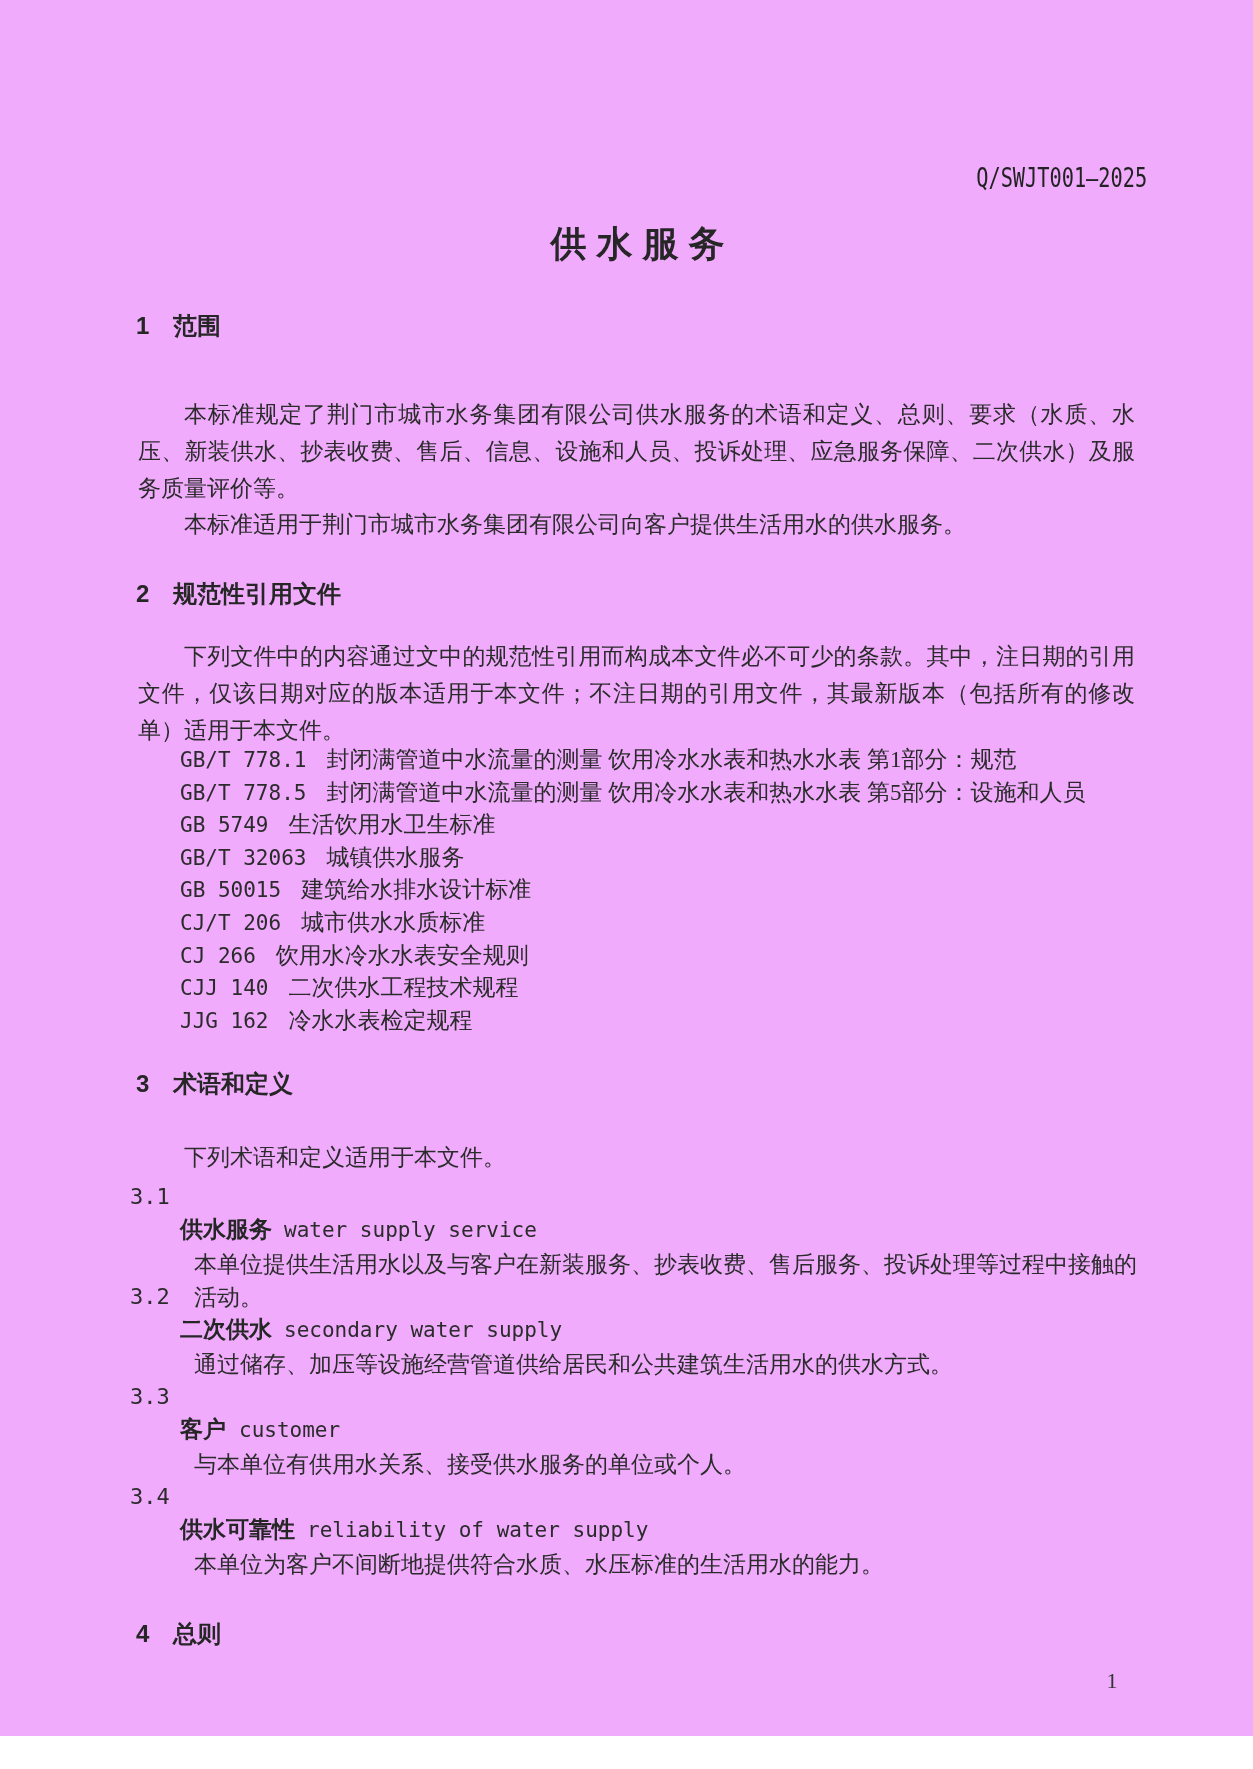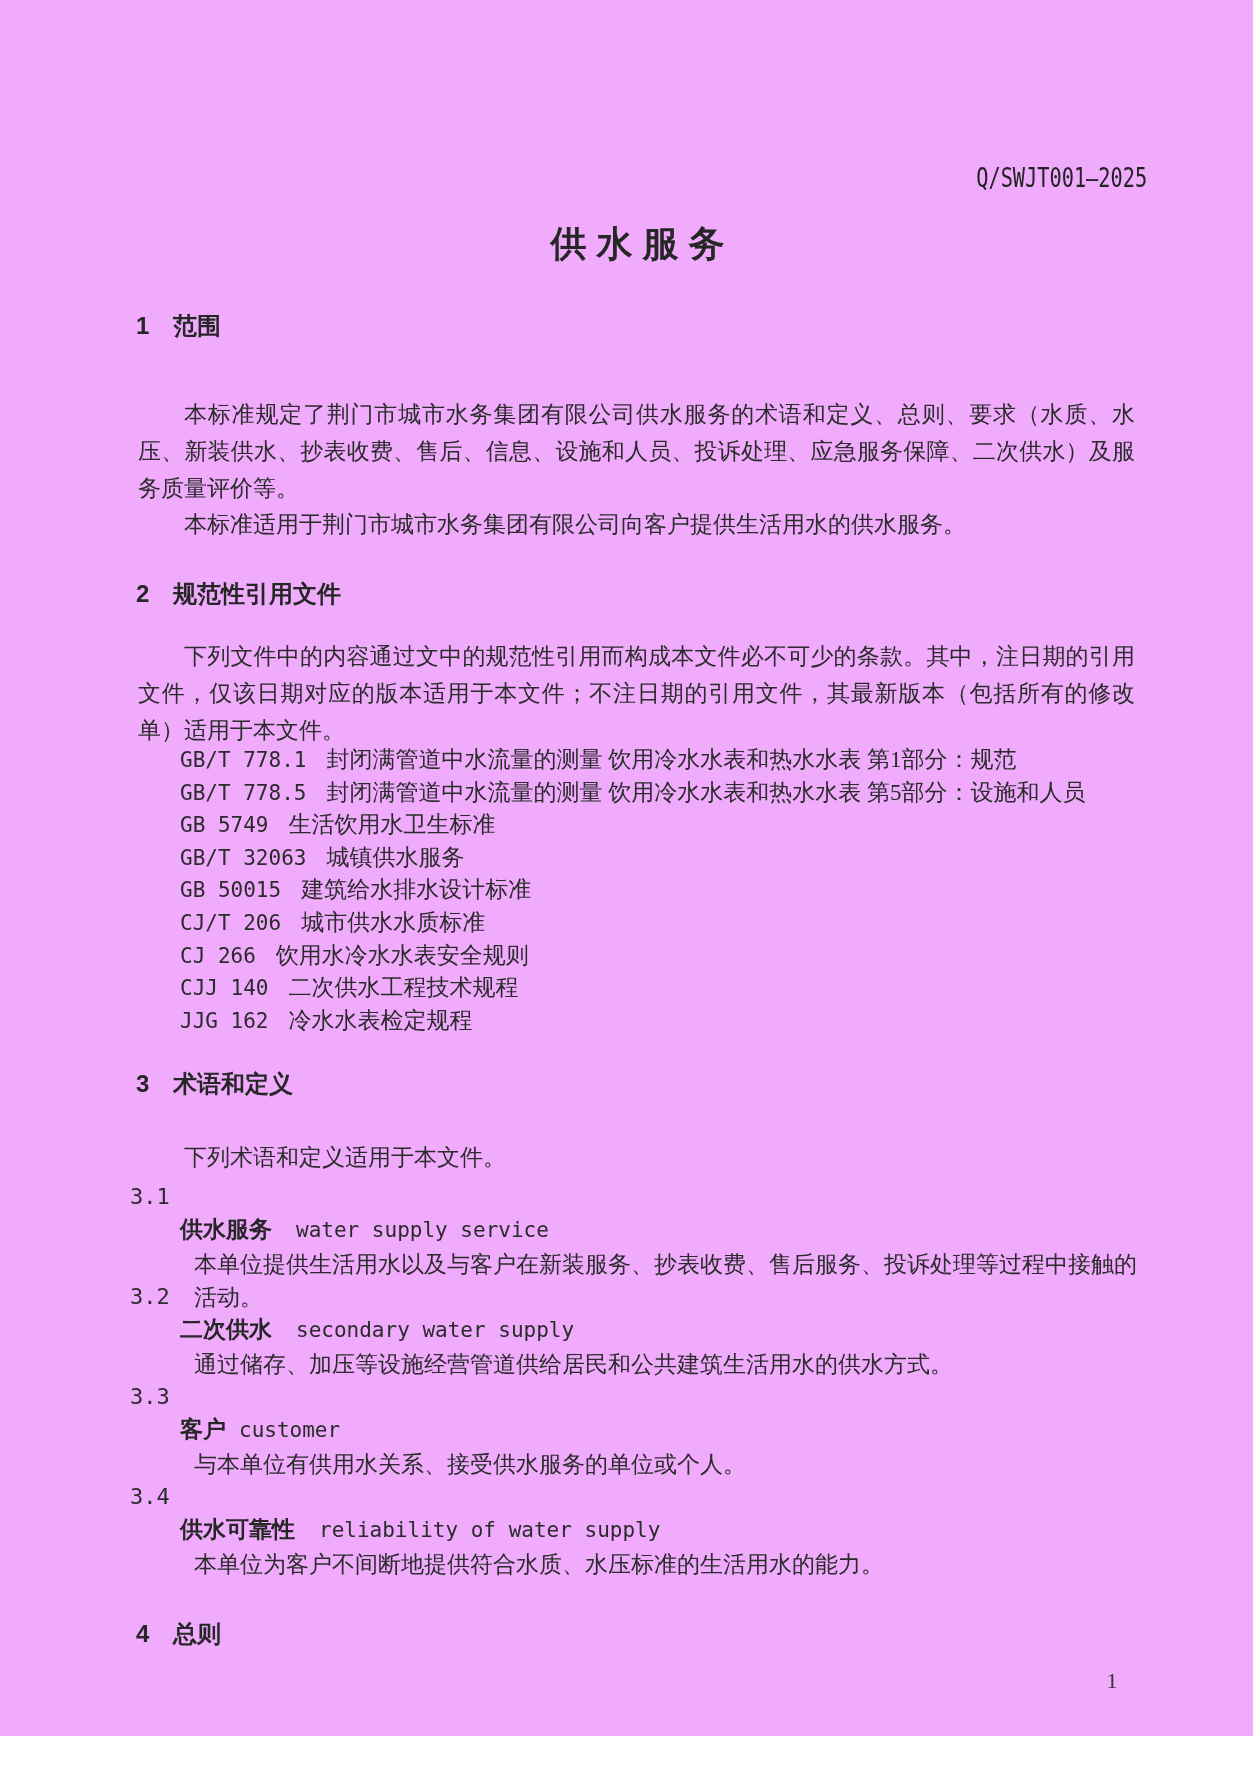--- a/index.html
+++ b/index.html
@@ -91,21 +91,21 @@
   .term-line { margin-left: 50px; white-space: nowrap; }
   .term-zh {
     font-family: "Liberation Sans", "DejaVu Sans", sans-serif;
     font-weight: 700;
     font-size: 23px;
     color: #262626;
   }
   .term-en {
     font-family: "DejaVu Sans Mono", "Liberation Mono", monospace;
     font-size: 21px;
-    margin-left: 24px;
+    margin-left: 12px;
   }
   .term-en.wide-gap { margin-left: 13px; }
   .term-def { margin-left: 64px; }
   .page-num {
     position: absolute;
     top: 1668px;
     left: 1096px;
     width: 32px;
     text-align: center;
     font-size: 22px;

